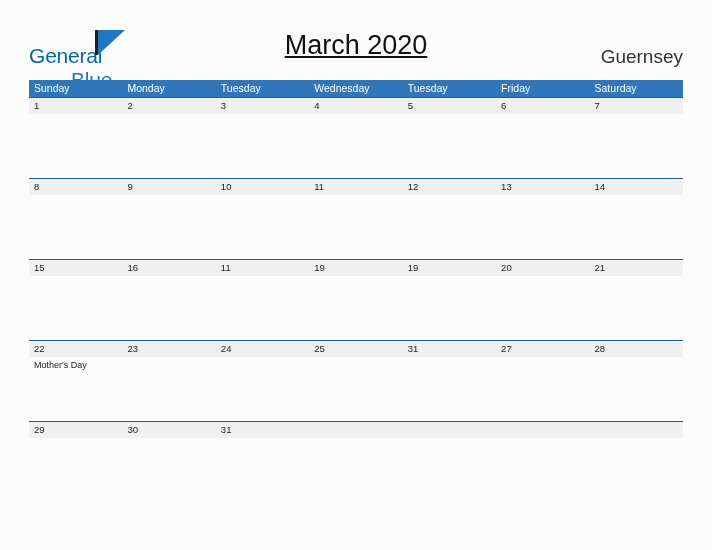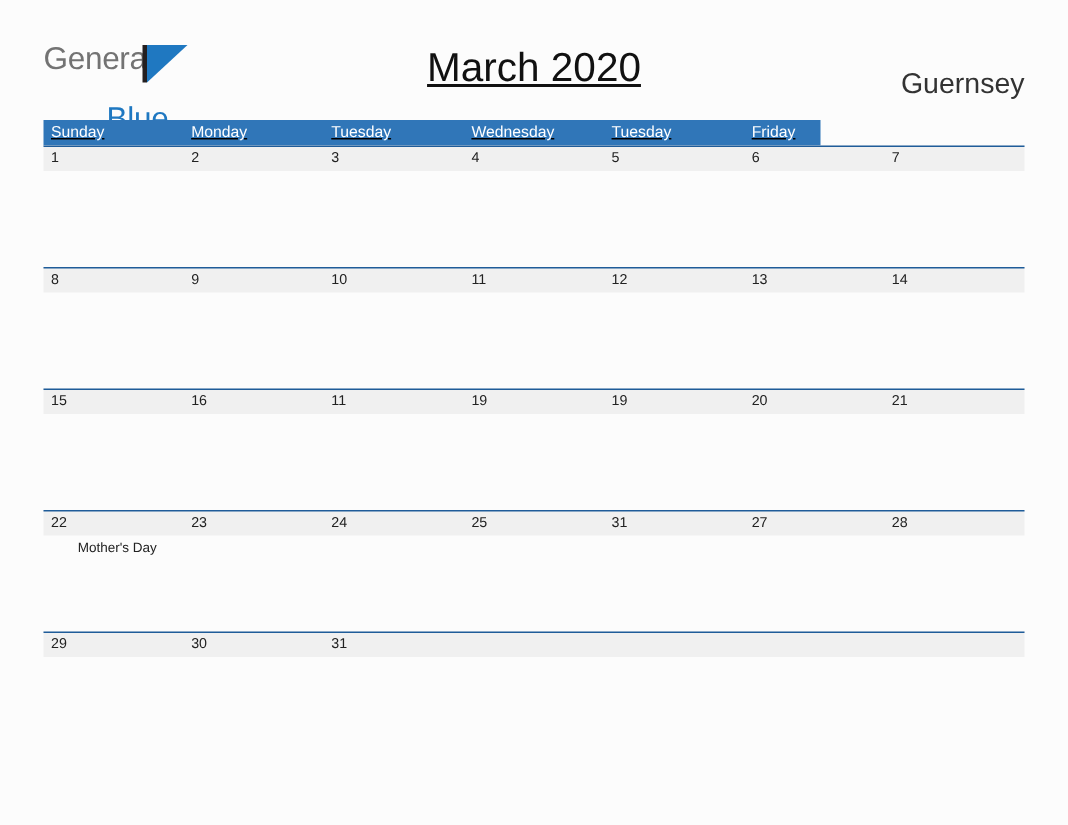--- a/index.html
+++ b/index.html
@@ -28,24 +28,24 @@
   #logo {
     position: absolute;
     left: 29px;
     top: 28px;
     width: 110px;
     height: 46px;
   }
   #logo-general {
     position: absolute;
     left: 0;
-    top: 0;
+    top: 16px;
     font-size: 21px;
     letter-spacing: -0.2px;
-    color: #737373;
+    color: #0369a1;
     font-family: "Liberation Sans", sans-serif;
     line-height: 24px;
   }
   #logo-blue {
     position: absolute;
     left: 42px;
     top: 20px;
     font-size: 21px;
     letter-spacing: -0.2px;
     color: #1f78c1;
@@ -96,24 +96,23 @@
   
   #calendar {
     position: absolute;
     left: 29px;
     top: 80px;
     width: 654px;
   }
 
   #weekday-header {
     display: flex;
-    width: 518px;
+    width: 654px;
     height: 17px;
     background: #3076b8;
-    text-decoration: underline;
   }
   .weekday-cell {
     flex: 0 0 93.428px;
     width: 93.428px;
     color: #ffffff;
     font-size: 10.5px;
     line-height: 17px;
     padding-left: 5px;
     box-sizing: border-box;
     font-family: "Liberation Sans", sans-serif;
@@ -160,21 +159,20 @@
     flex: 0 0 93.428px;
     width: 93.428px;
     box-sizing: border-box;
     padding-left: 5px;
     padding-top: 2px;
     font-size: 9px;
     line-height: 12px;
     color: #222222;
     font-family: "Liberation Sans", sans-serif;
     white-space: nowrap;
-    text-align: center;
   }
 </style>
 </head>
 <body>
 
 <div id="header">
 
   <div id="logo">
     <span id="logo-general">General</span>
     <span id="logo-bar"></span>
@@ -190,20 +188,21 @@
 
 <div id="calendar">
 
   <div id="weekday-header">
     <div class="weekday-cell">Sunday</div>
     <div class="weekday-cell">Monday</div>
     <div class="weekday-cell">Tuesday</div>
     <div class="weekday-cell">Wednesday</div>
     <div class="weekday-cell">Tuesday</div>
     <div class="weekday-cell">Friday</div>
+    <div class="weekday-cell">Saturday</div>
   </div>
 
   <div class="week-row">
     <div class="date-strip">
       <div class="date-cell">1</div>
       <div class="date-cell">2</div>
       <div class="date-cell">3</div>
       <div class="date-cell">4</div>
       <div class="date-cell">5</div>
       <div class="date-cell">6</div>

